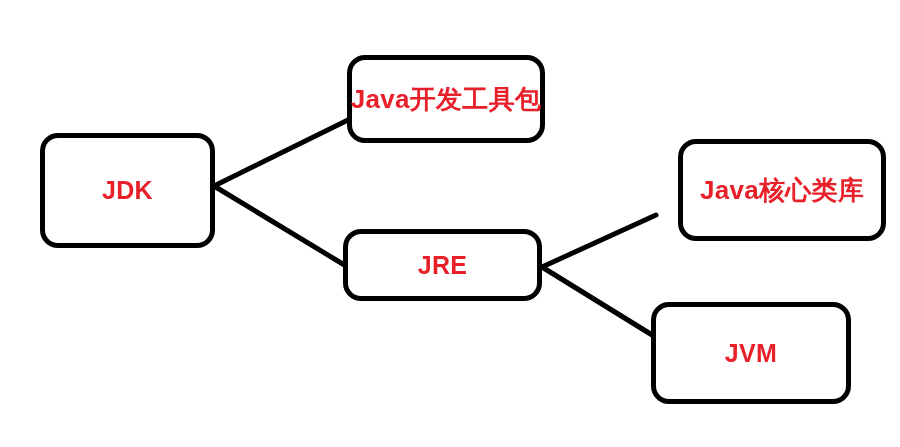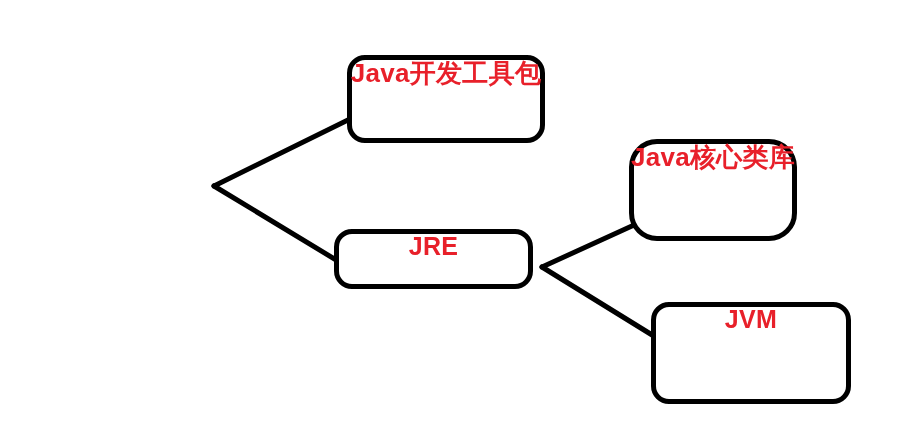--- a/index.html
+++ b/index.html
@@ -22,55 +22,58 @@
     width: 900px;
     height: 447px;
   }
   .node {
     position: absolute;
     box-sizing: border-box;
     background: #ffffff;
     border: 5px solid #000000;
     border-radius: 18px;
     display: flex;
-    align-items: flex-start;
+    align-items: center;
     justify-content: center;
     z-index: 2;
   }
   .node-label {
     color: #e8202a;
     font-weight: bold;
     font-size: 25px;
     line-height: 1;
     letter-spacing: 0.3px;
     white-space: nowrap;
   }
   .node-label.cjk {
     font-size: 26px;
   }
 
   
   #node-jdk      { left: 40px;  top: 133px; width: 175px; height: 115px; }
   #node-jdk-full { left: 347px; top: 55px;  width: 198px; height: 88px;  }
-  #node-jre      { left: 334px; top: 229px; width: 199px; height: 60px;  }
-  #node-corelib  { left: 629px; top: 139px; width: 168px; height: 102px; border-radius: 28px; }
+  #node-jre      { left: 343px; top: 229px; width: 199px; height: 72px;  }
+  #node-corelib  { left: 678px; top: 139px; width: 208px; height: 102px; }
   #node-jvm      { left: 651px; top: 302px; width: 200px; height: 102px; }
 </style>
 </head>
 <body>
 
 <div id="diagram-canvas">
 
   <svg id="connectors" viewBox="0 0 900 447" xmlns="http://www.w3.org/2000/svg">
     <line x1="214" y1="186" x2="352" y2="118" stroke="#000000" stroke-width="5" stroke-linecap="round"></line>
     <line x1="214" y1="186" x2="351" y2="269" stroke="#000000" stroke-width="5" stroke-linecap="round"></line>
     <line x1="542" y1="267" x2="656" y2="215" stroke="#000000" stroke-width="5" stroke-linecap="round"></line>
     <line x1="542" y1="267" x2="657" y2="338" stroke="#000000" stroke-width="5" stroke-linecap="round"></line>
   </svg>
 
+  <div class="node" id="node-jdk">
+    <span class="node-label">JDK</span>
+  </div>
 
   <div class="node" id="node-jdk-full">
     <span class="node-label cjk">Java开发工具包</span>
   </div>
 
   <div class="node" id="node-jre">
     <span class="node-label">JRE</span>
   </div>
 
   <div class="node" id="node-corelib">

